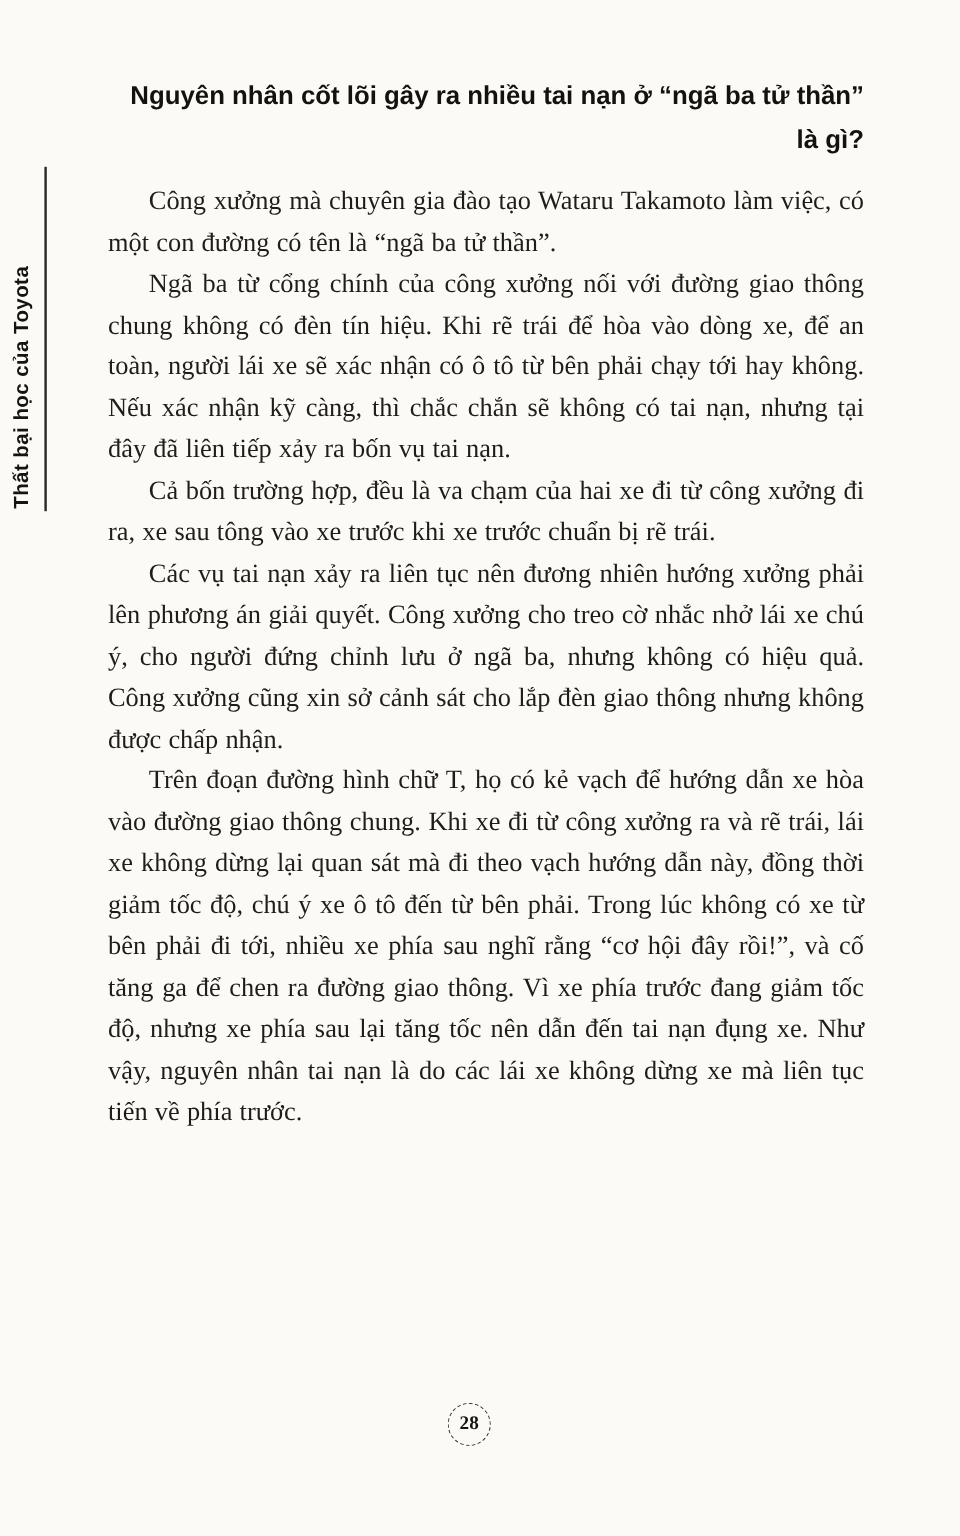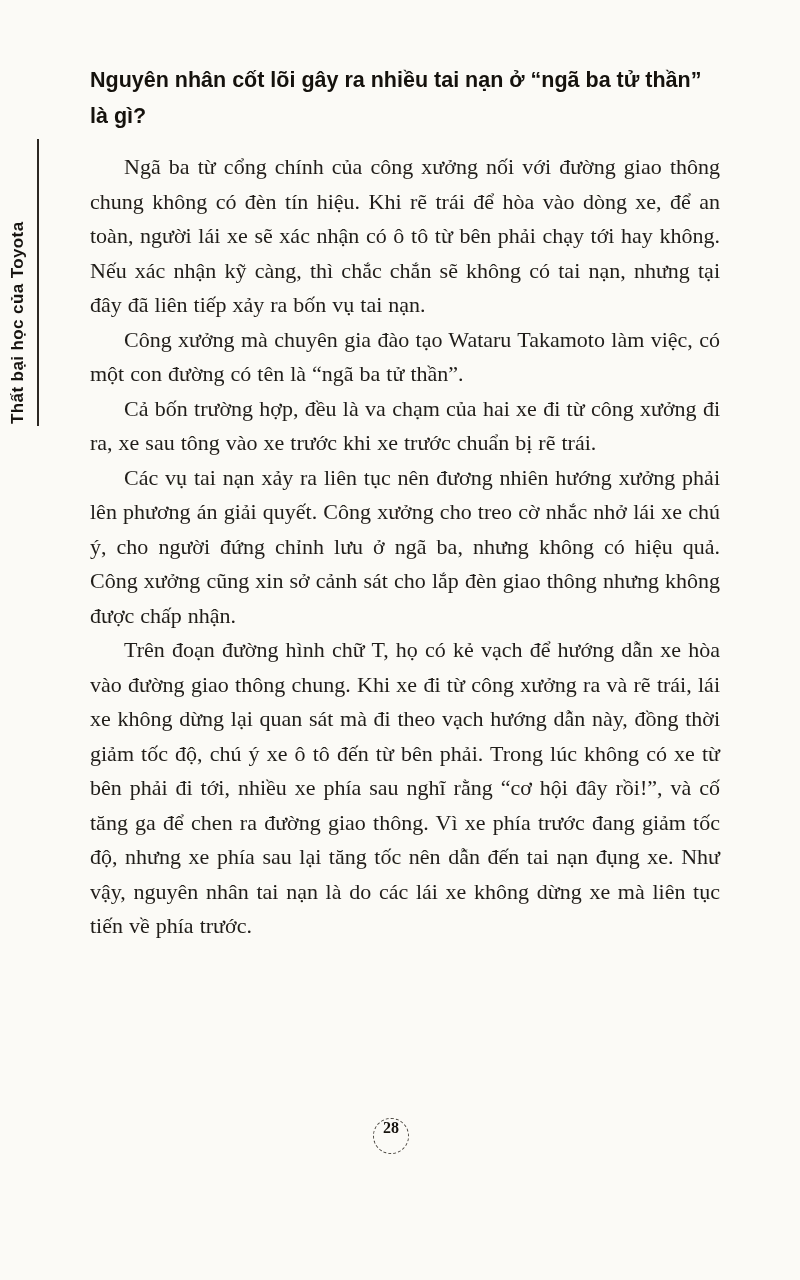--- a/index.html
+++ b/index.html
@@ -48,62 +48,63 @@
     top: 62px;
     width: 630px;
   }
   .heading {
     font-family: "Liberation Sans", sans-serif;
     font-weight: 700;
     font-size: 21.5px;
     line-height: 36px;
     margin: 0 0 16px 0;
     color: #15120d;
-    text-align: left;
+    text-align: right;
   }
   .para {
     font-size: 22px;
     line-height: 34.5px;
     text-align: justify;
     text-indent: 34px;
     margin: 0;
     word-spacing: 0.5px;
   }
   
   .page-badge {
     position: absolute;
     left: 373px;
-    top: 1118px;
+    top: 1169px;
     width: 36px;
     height: 36px;
     border: 1.6px dashed #4a463f;
     border-radius: 50%;
     display: flex;
+    align-items: center;
     justify-content: center;
     box-sizing: border-box;
   }
   .page-badge span {
     font-weight: 700;
     font-size: 16px;
     color: #17140f;
   }
 </style>
 </head>
 <body>
 
 <div class="page">
 
   <div class="spine-rule"></div>
   <div class="spine-title">Thất bại học của Toyota</div>
 
   <div class="content">
     <h1 class="heading">Nguyên nhân cốt lõi gây ra nhiều tai nạn ở “ngã ba tử thần” là gì?</h1>
 
+    <p class="para">Công xưởng mà chuyên gia đào tạo Wataru Takamoto làm việc, có một con đường có tên là “ngã ba tử thần”.</p>
     <p class="para">Ngã ba từ cổng chính của công xưởng nối với đường giao thông chung không có đèn tín hiệu. Khi rẽ trái để hòa vào dòng xe, để an toàn, người lái xe sẽ xác nhận có ô tô từ bên phải chạy tới hay không. Nếu xác nhận kỹ càng, thì chắc chắn sẽ không có tai nạn, nhưng tại đây đã liên tiếp xảy ra bốn vụ tai nạn.</p>
-    <p class="para">Công xưởng mà chuyên gia đào tạo Wataru Takamoto làm việc, có một con đường có tên là “ngã ba tử thần”.</p>
     <p class="para">Cả bốn trường hợp, đều là va chạm của hai xe đi từ công xưởng đi ra, xe sau tông vào xe trước khi xe trước chuẩn bị rẽ trái.</p>
     <p class="para">Các vụ tai nạn xảy ra liên tục nên đương nhiên hướng xưởng phải lên phương án giải quyết. Công xưởng cho treo cờ nhắc nhở lái xe chú ý, cho người đứng chỉnh lưu ở ngã ba, nhưng không có hiệu quả. Công xưởng cũng xin sở cảnh sát cho lắp đèn giao thông nhưng không được chấp nhận.</p>
     <p class="para">Trên đoạn đường hình chữ T, họ có kẻ vạch để hướng dẫn xe hòa vào đường giao thông chung. Khi xe đi từ công xưởng ra và rẽ trái, lái xe không dừng lại quan sát mà đi theo vạch hướng dẫn này, đồng thời giảm tốc độ, chú ý xe ô tô đến từ bên phải. Trong lúc không có xe từ bên phải đi tới, nhiều xe phía sau nghĩ rằng “cơ hội đây rồi!”, và cố tăng ga để chen ra đường giao thông. Vì xe phía trước đang giảm tốc độ, nhưng xe phía sau lại tăng tốc nên dẫn đến tai nạn đụng xe. Như vậy, nguyên nhân tai nạn là do các lái xe không dừng xe mà liên tục tiến về phía trước.</p>
   </div>
 
   <div class="page-badge">
     <span>28</span>
   </div>
 
 </div>

